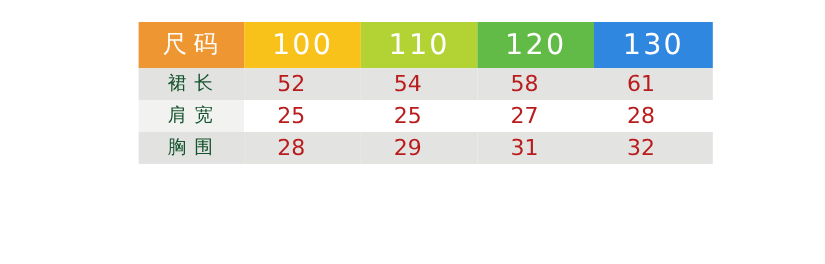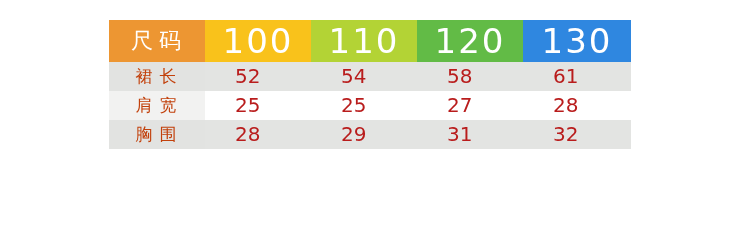--- a/index.html
+++ b/index.html
@@ -10,21 +10,21 @@
   }
   body {
     width: 750px;
     height: 216px;
     font-family: "DejaVu Sans", "Liberation Sans", sans-serif;
     overflow: hidden;
   }
 
   .size-chart-wrap {
     position: absolute;
-    left: 109px;
+    left: 126px;
     top: 20px;
     width: 522px;
   }
 
   table.size-chart {
     border-collapse: collapse;
     border-spacing: 0;
     width: 522px;
     table-layout: fixed;
   }
@@ -36,21 +36,21 @@
   table.size-chart col.c-130   { width: 108px; }
 
   
   thead th {
     height: 42px;
     padding: 0;
     margin: 0;
     border: 0;
     color: #ffffff;
     font-weight: normal;
-    font-size: 34px;
+    font-size: 26px;
     line-height: 42px;
     letter-spacing: 2px;
     text-align: center;
     vertical-align: middle;
     white-space: nowrap;
   }
   thead th.h-label {
     background: #ed9632;
     font-size: 22px;
     letter-spacing: 6px;
@@ -76,21 +76,21 @@
 
   tbody tr.row-odd  td { background: #e2e3e1; }
   tbody tr.row-even td { background: #f2f2f1; }
 
   tbody tr.row-odd  td.val { background: #e3e4e2; }
   tbody tr.row-even td.val { background: #ffffff; }
 
   tbody td.lbl {
     font-size: 17px;
     letter-spacing: 7px;
-    color: #c2410c;
+    color: #14532d;
     text-align: center;
     padding-left: 5px;
   }
 
   tbody td.val {
     text-align: left;
     padding-left: 30px;
     color: #b91c1c;
     font-size: 20px;
   }

